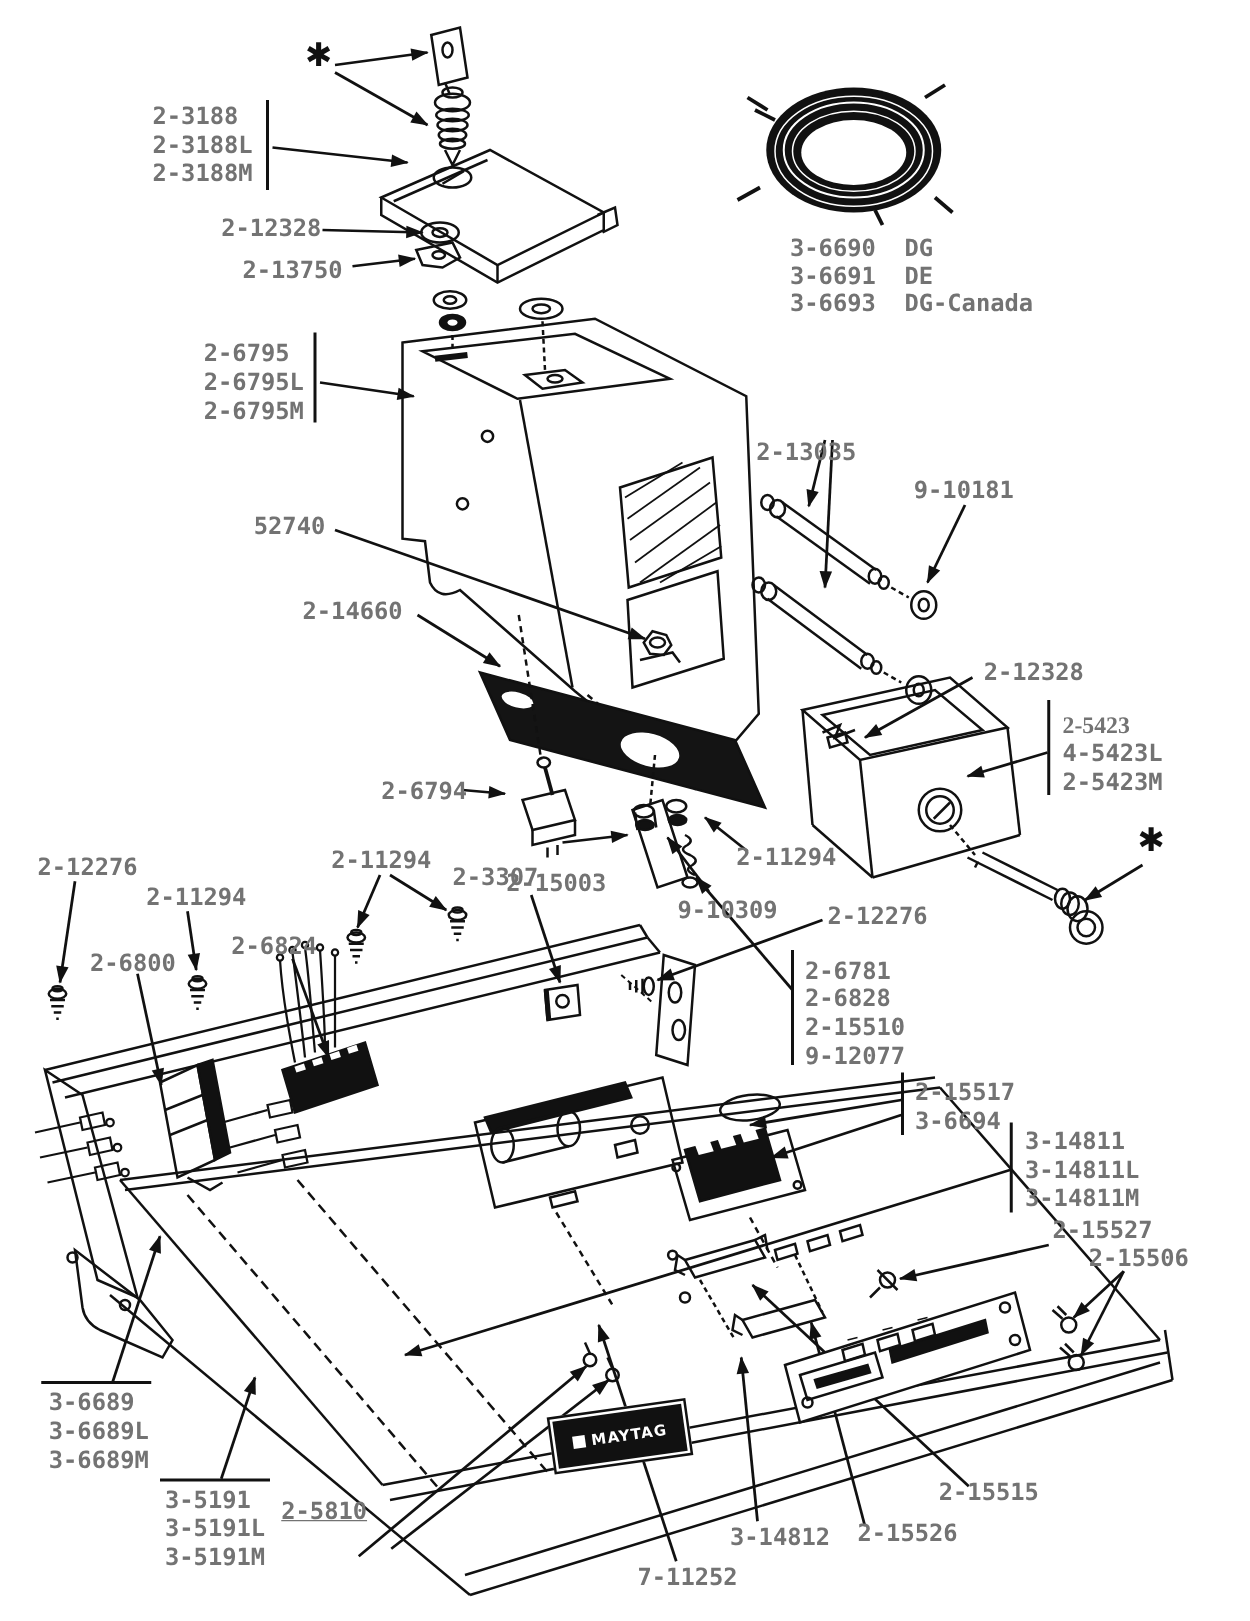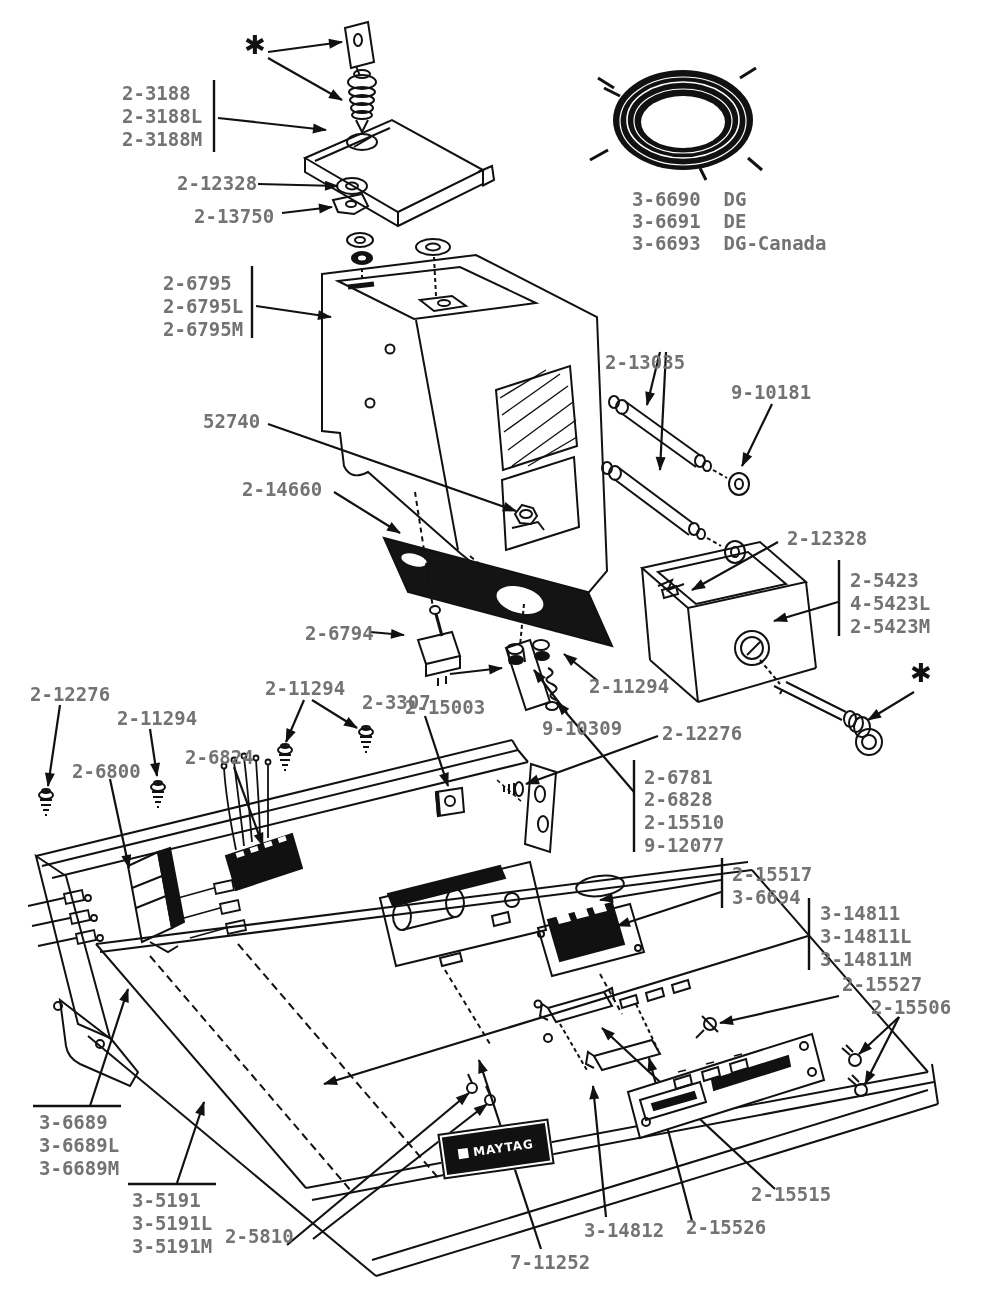--- a/index.html
+++ b/index.html
@@ -463,21 +463,21 @@
 <div class="part-label" style="left:632px;top:210px;">3-6691  DE</div>
 <div class="part-label" style="left:632px;top:232px;">3-6693  DG-Canada</div>
 <div class="part-label" style="left:163px;top:272px;">2-6795</div>
 <div class="part-label" style="left:163px;top:295px;">2-6795L</div>
 <div class="part-label" style="left:163px;top:318px;">2-6795M</div>
 <div class="part-label" style="left:605px;top:330px;margin-top:21px;">2-13035</div>
 <div class="part-label" style="left:731px;top:381px;">9-10181</div>
 <div class="part-label" style="left:203px;top:410px;">52740</div>
 <div class="part-label" style="left:242px;top:478px;">2-14660</div>
 <div class="part-label" style="left:787px;top:527px;">2-12328</div>
-<div class="part-label" style="left:850px;top:569px;">2-5423</div>
+<div class="part-label" style="left:850px;top:569px;font-family:Liberation Serif, serif;">2-5423</div>
 <div class="part-label" style="left:850px;top:592px;">4-5423L</div>
 <div class="part-label" style="left:850px;top:615px;">2-5423M</div>
 <div class="part-label" style="left:305px;top:622px;text-align:right;">2-6794</div>
 <div class="part-label" style="left:362px;top:691px;">2-3307</div>
 <div class="part-label" style="left:589px;top:675px;">2-11294</div>
 <div class="part-label" style="left:542px;top:717px;">9-10309</div>
 <div class="part-label" style="left:405px;top:696px;">2-15003</div>
 <div class="part-label" style="left:30px;top:683px;">2-12276</div>
 <div class="part-label" style="left:117px;top:707px;">2-11294</div>
 <div class="part-label" style="left:72px;top:760px;">2-6800</div>
@@ -494,21 +494,21 @@
 <div class="part-label" style="left:820px;top:925px;text-align:right;">3-14811L</div>
 <div class="part-label" style="left:820px;top:948px;">3-14811M</div>
 <div class="part-label" style="left:842px;top:973px;">2-15527</div>
 <div class="part-label" style="left:871px;top:996px;">2-15506</div>
 <div class="part-label" style="left:39px;top:1111px;">3-6689</div>
 <div class="part-label" style="left:39px;top:1134px;">3-6689L</div>
 <div class="part-label" style="left:39px;top:1157px;">3-6689M</div>
 <div class="part-label" style="left:132px;top:1189px;">3-5191</div>
 <div class="part-label" style="left:132px;top:1212px;">3-5191L</div>
 <div class="part-label" style="left:132px;top:1235px;">3-5191M</div>
-<div class="part-label" style="left:225px;top:1225px;">2-5810</div>
+<div class="part-label" style="left:225px;top:1198px;text-decoration:underline;">2-5810</div>
 <div class="part-label" style="left:510px;top:1251px;">7-11252</div>
 <div class="part-label" style="left:584px;top:1219px;">3-14812</div>
 <div class="part-label" style="left:686px;top:1216px;">2-15526</div>
 <div class="part-label" style="left:751px;top:1183px;">2-15515</div>
 
 <div class="nameplate">
   <div class="nameplate-inner">
     <span class="logo-sq"></span>
     <span>MAYTAG</span>
   </div>

